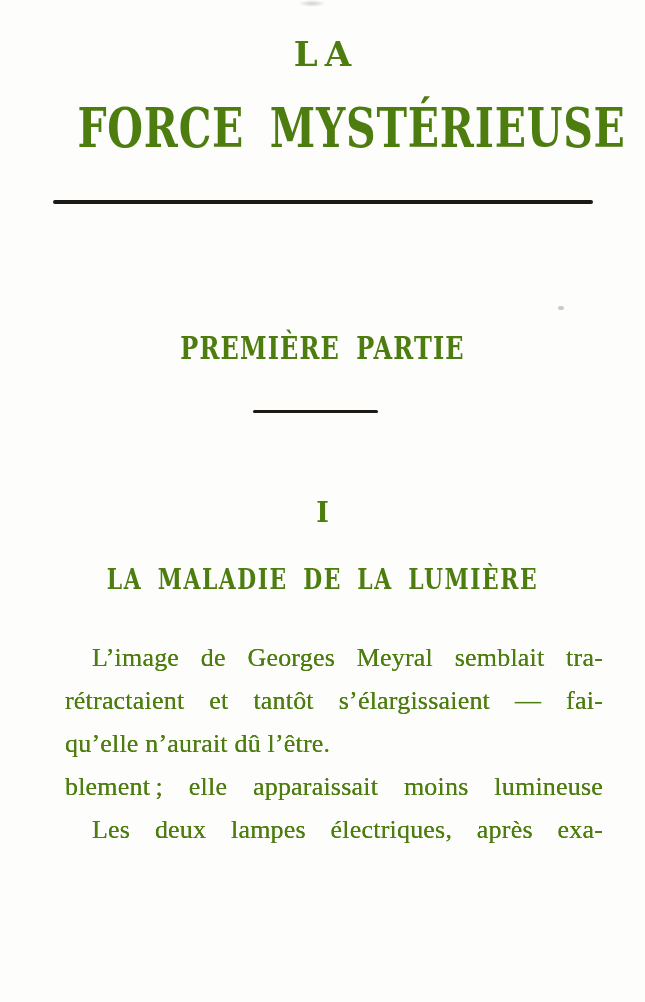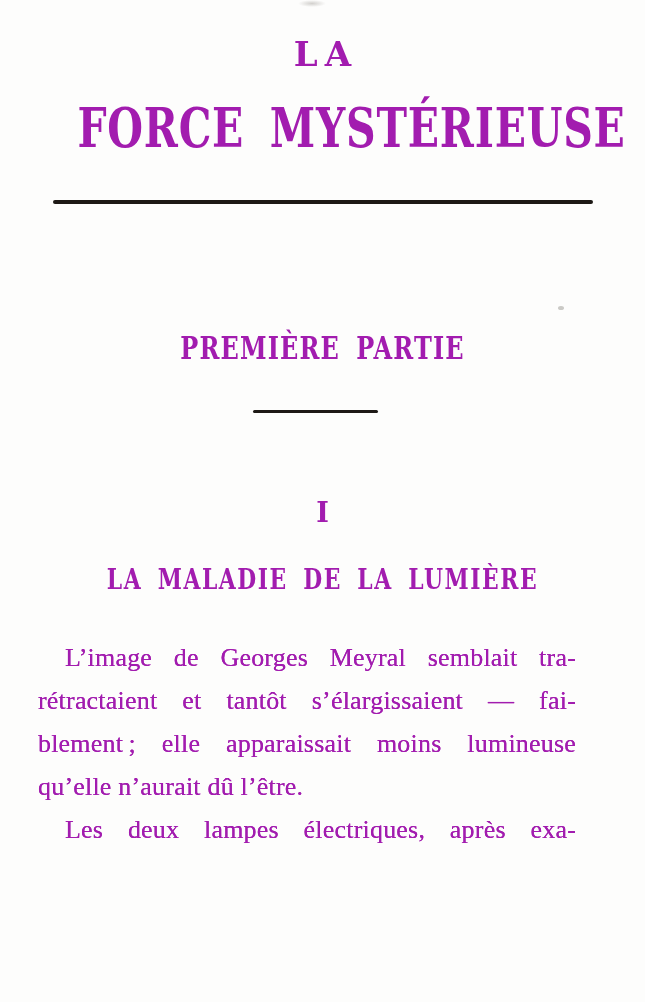--- a/index.html
+++ b/index.html
@@ -5,21 +5,21 @@
   html, body {
     margin: 0;
     padding: 0;
     background: #ffffff;
   }
   .page {
     position: relative;
     width: 645px;
     height: 1002px;
     background: #fdfdfc;
-    color: #a21caf;
+    color: #4d7c0f;
     overflow: hidden;
     font-family: "Liberation Serif", serif;
     text-rendering: optimizeLegibility;
   }
   
   .speck {
     position: absolute;
     pointer-events: none;
   }
   .speck-top {
@@ -102,21 +102,21 @@
     font-weight: bold;
     font-size: 28px;
     letter-spacing: 2px;
     word-spacing: 8px;
     transform: scaleX(0.78);
     transform-origin: 50% 50%;
     white-space: nowrap;
   }
   .body-text {
     position: absolute;
-    top: 636px; left: 38px;
+    top: 636px; left: 65px;
     width: 538px;
     font-size: 26px;
     line-height: 43px;
     letter-spacing: 0.2px;
     text-shadow: 0 0 0.4px currentColor; 
   }
   .body-text .line {
     text-align: justify;
     text-align-last: justify;
   }
@@ -146,18 +146,18 @@
 
   <div class="rule-short"></div>
 
   <div class="chapter-number">I</div>
 
   <h3 class="chapter-title">LA MALADIE DE LA LUMIÈRE</h3>
 
   <div class="body-text" id="body-text">
       <div class="line indent">L’image de Georges Meyral semblait tra-</div>
       <div class="line">rétractaient et tantôt s’élargissaient — fai-</div>
+      <div class="line unjustified">qu’elle n’aurait dû l’être.</div>
       <div class="line">blement ; elle apparaissait moins lumineuse</div>
-      <div class="line unjustified">qu’elle n’aurait dû l’être.</div>
       <div class="line indent">Les deux lampes électriques, après exa-</div>
     </div>
 
 </div>
 
 </body></html>

